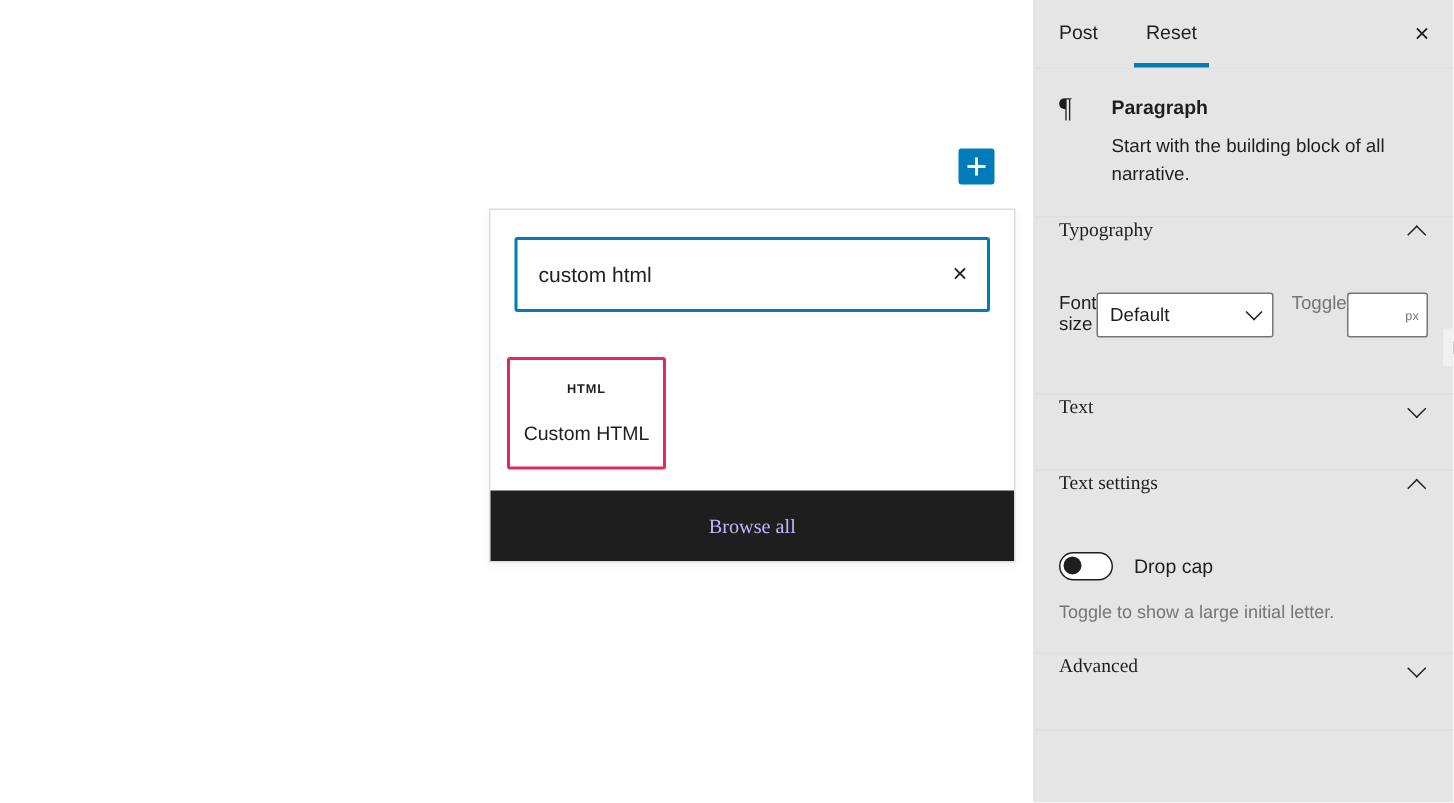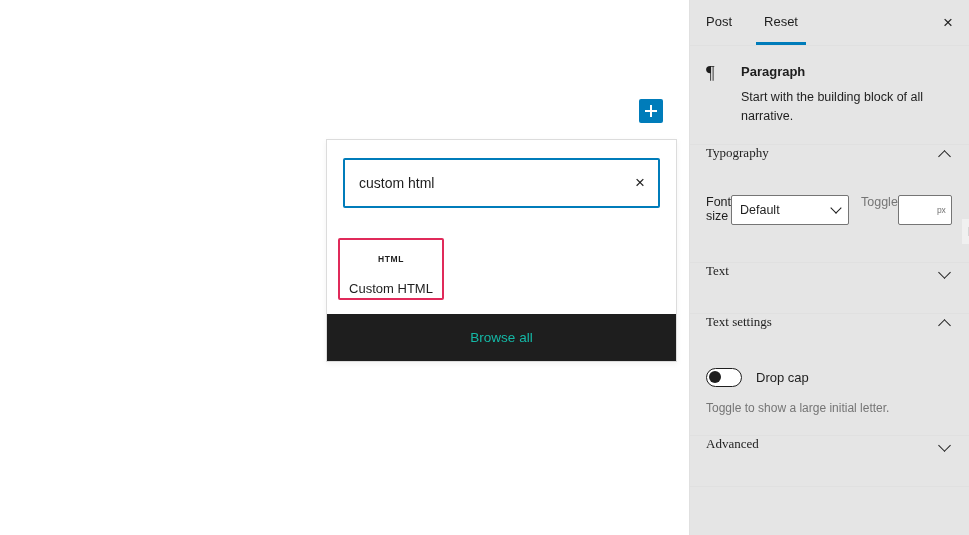--- a/index.html
+++ b/index.html
@@ -102,21 +102,21 @@
     font-size: 17px;
     line-height: 24px;
     text-align: center;
   }
 
   #inserter-results {
     padding: 30px 0 14px 11px;
   }
   #block-tile-custom-html {
     width: 106px;
-    height: 62px;
+    height: 75px;
     box-sizing: border-box;
     border: 2px solid #e02a5a;
     border-radius: 2px;
     background: #ffffff;
     display: flex;
     flex-direction: column;
     align-items: center;
     justify-content: flex-start;
     cursor: pointer;
     padding: 0;
@@ -134,23 +134,23 @@
     font-size: 13px;
     color: #1e1e1e;
     font-family: "Liberation Sans", sans-serif;
   }
 
   #browse-all-button {
     display: block;
     width: 100%;
     height: 47px;
     background: #1e1e1e;
-    color: #14b8a6;
-    border: none;
-    font-family: Liberation Sans, sans-serif;
+    color: #c4b5fd;
+    border: none;
+    font-family: Liberation Serif, serif;
     font-size: 13.5px;
     cursor: pointer;
     text-align: center;
   }
 
   
   #settings-sidebar {
     position: absolute;
     right: 0; top: 0;
     width: 280px;

